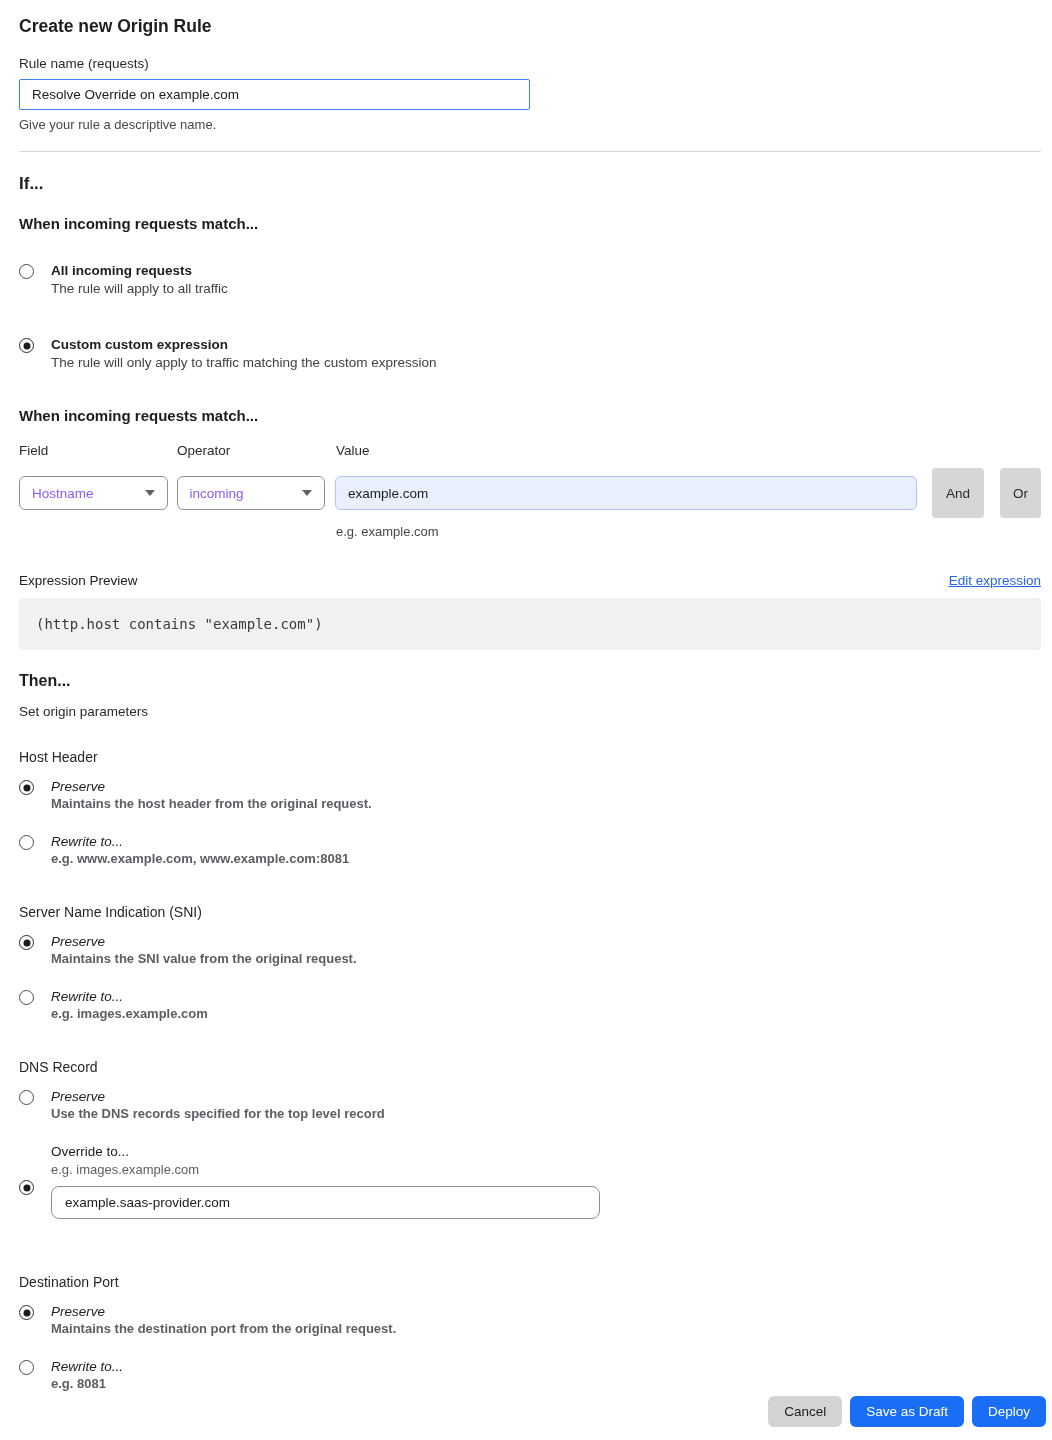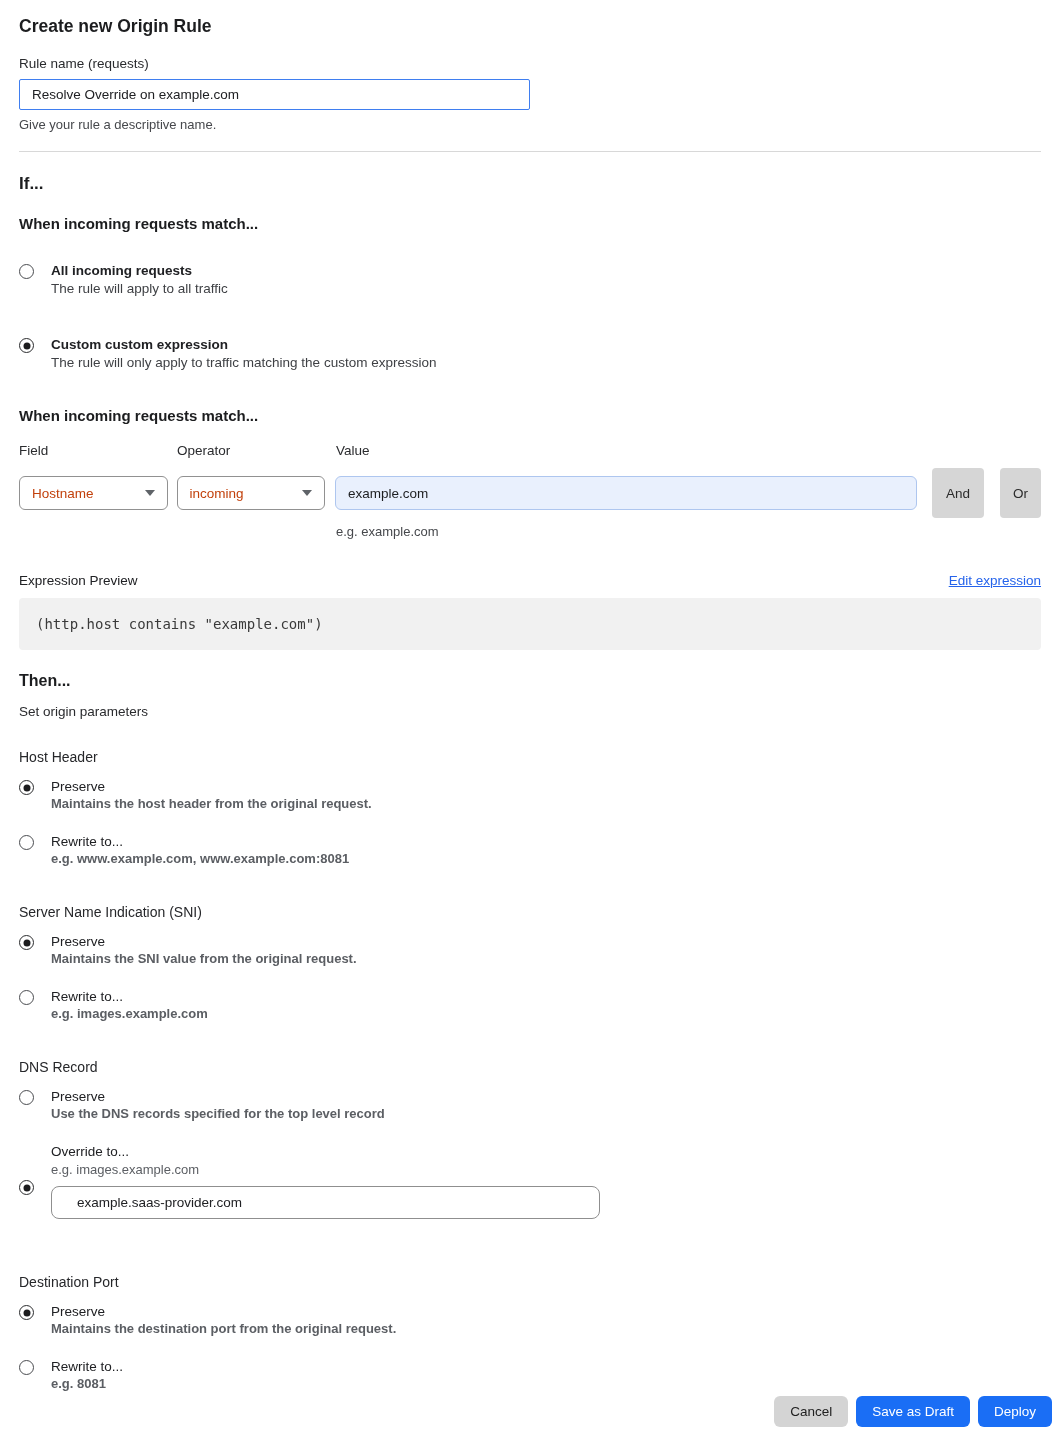--- a/index.html
+++ b/index.html
@@ -50,21 +50,21 @@
     transform: translate(-50%, -50%);
   }
 
   .builder-labels { margin-top: 18px; display: flex; font-size: 13.5px; line-height: 16px; color: #2a2b2e; }
   .builder-labels .lbl-field { width: 158px; }
   .builder-labels .lbl-operator { width: 159px; }
   .builder-row { margin-top: 9px; display: flex; align-items: center; }
   .select {
     width: 149px; height: 34px; border: 1px solid #919191; border-radius: 6px;
     background: #fff; display: flex; align-items: center; justify-content: space-between;
-    padding: 0 12px; font-size: 13.5px; color: #c2410c; cursor: pointer;
+    padding: 0 12px; font-size: 13.5px; color: #8b5cf6; cursor: pointer;
   }
   .select + .select-spacer { width: 9px; }
   .caret {
     width: 0; height: 0; border-left: 5px solid transparent; border-right: 5px solid transparent;
     border-top: 6px solid #5f6368;
   }
   .value-input {
     width: 584px; height: 34px; margin-left: 10px;
     background: #e9f0fd; border: 1px solid #aec6ef; border-radius: 6px;
     padding: 0 12px; font-size: 13.5px; color: #1d1e20;
@@ -88,34 +88,34 @@
   }
 
   .then-heading { margin-top: 21px; font-size: 16px; line-height: 19px; font-weight: 700; color: #1c1d1f; }
   .set-origin { margin-top: 14px; font-size: 13.5px; line-height: 16px; color: #2a2b2e; }
 
   .group-title { margin-top: 29px; font-size: 14px; line-height: 16px; color: #26272a; }
   .group-title.spaced { margin-top: 37px; }
   .group-title.extra-spaced { margin-top: 55px; }
   .g-opt { margin-top: 13px; }
   .g-opt + .g-opt { margin-top: 21px; }
-  .g-opt .opt-label { line-height: 17px; }
+  .g-opt .opt-label { line-height: 17px; font-style: italic; }
   .g-opt .opt-desc.gray { line-height: 17px; font-weight: bold; }
 
   .override-row { position: relative; margin-top: 21px; }
   .override-row .radio { position: absolute; left: 0; top: 37px; }
   .override-body { margin-left: 32px; }
   .override-input {
     display: block; margin-top: 8px; width: 549px; height: 33px;
     border: 1px solid #8f8f8f; border-radius: 8px;
-    padding: 0 25px; font-size: 13.5px; color: #202124;
+    padding: 0 13px; font-size: 13.5px; color: #202124;
     font-family: "Liberation Sans", sans-serif; background: #fff; outline: none;
   }
 
-  .footer { position: absolute; right: 0; bottom: 13px; display: flex; }
+  .footer { position: absolute; right: 6px; bottom: 13px; display: flex; }
   .btn {
     height: 31px; border: none; border-radius: 6px; padding: 0 16px;
     font-size: 13.5px; font-family: "Liberation Sans", sans-serif; cursor: pointer;
   }
   .btn-cancel { background: #d4d4d4; color: #212121; }
   .btn-primary { background: #1a6ef5; color: #ffffff; margin-left: 8px; }
 </style>
 </head>
 <body>
 

